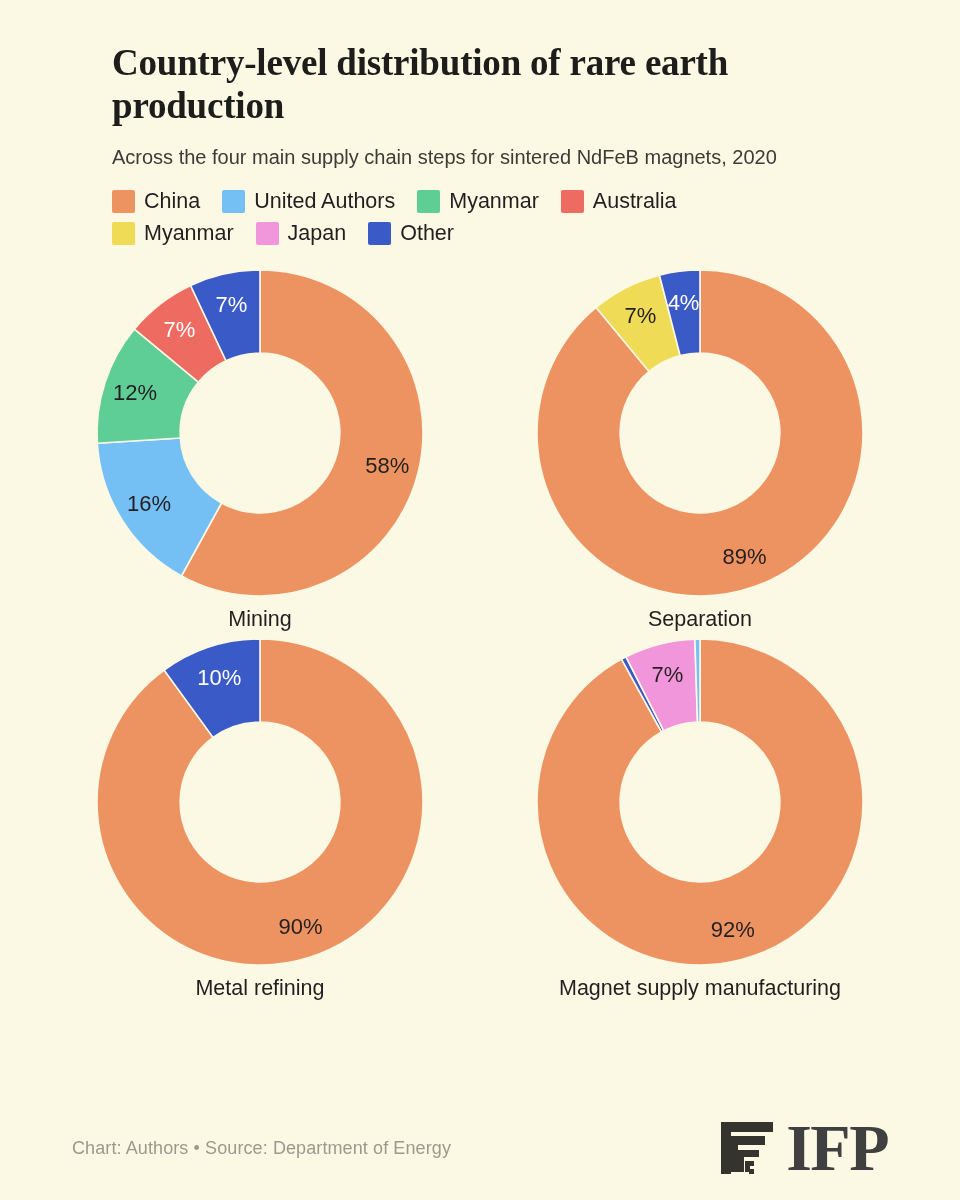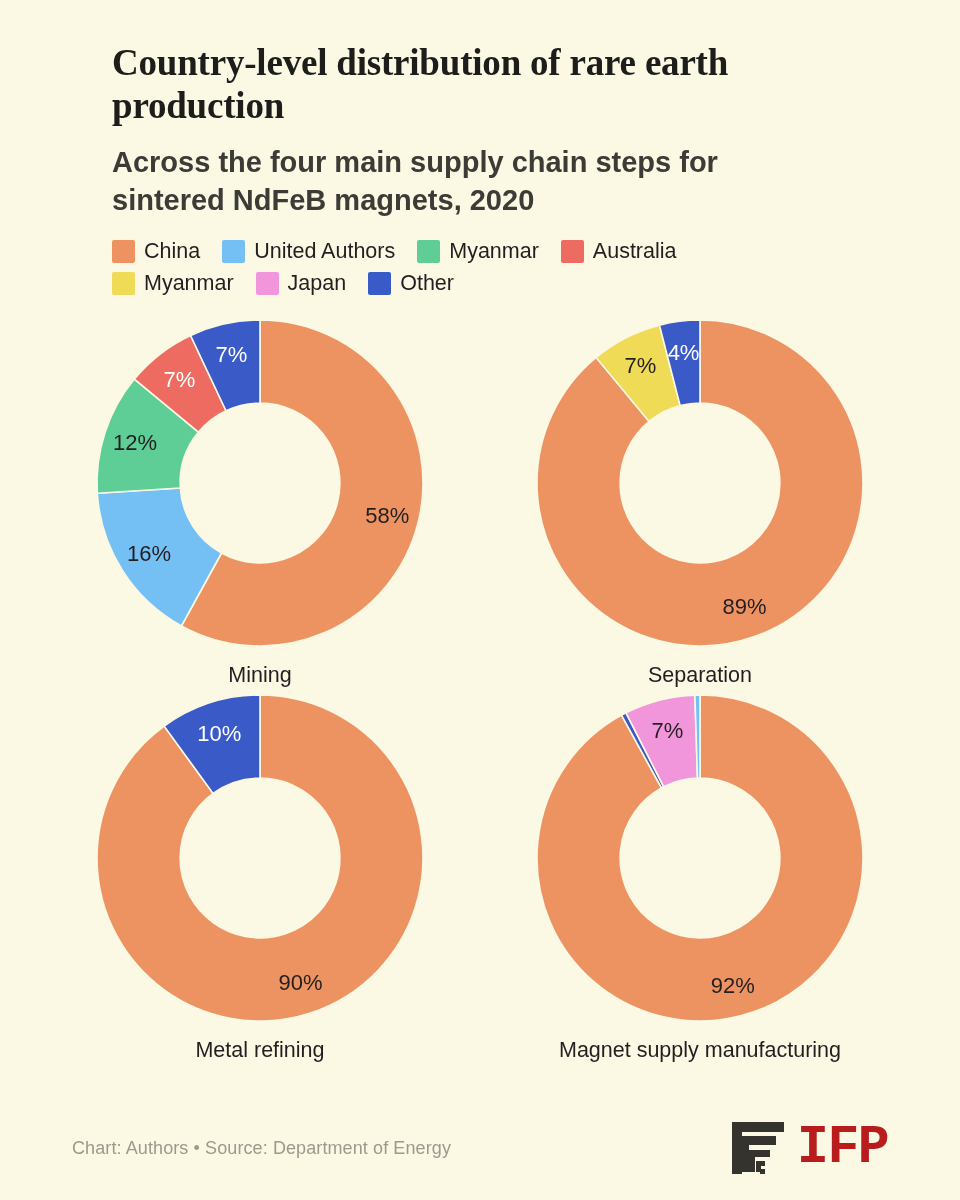--- a/index.html
+++ b/index.html
@@ -31,23 +31,23 @@
     font-family: "Liberation Serif", serif;
     font-size: 37px;
     line-height: 1.16;
     font-weight: 700;
     letter-spacing: -0.2px;
     color: #1d1d1b;
     margin: 0;
     max-width: 660px;
   }
   .chart-subtitle {
-    font-size: 29px;
+    font-size: 20px;
     line-height: 1.31;
-    font-weight: 700;
+    font-weight: 400;
     color: #3c3b36;
     margin: 16px 0 8px 0;
     max-width: 680px;
   }
 
   
   .legend {
     margin: 20px 0 4px 0;
     padding: 0 72px;
     display: flex;
@@ -90,21 +90,21 @@
     display: flex;
     flex-direction: column;
     align-items: center;
   }
   .donut-svg {
     display: block;
   }
   .donut-caption {
     font-size: 21.5px;
     color: #231f20;
-    margin-top: 10px;
+    margin-top: 4px;
     text-align: center;
     white-space: nowrap;
   }
   .slice-label {
     font-family: "Liberation Sans", sans-serif;
     font-size: 22px;
     font-weight: 400;
   }
 
   
@@ -127,25 +127,25 @@
   }
   .logo {
     display: flex;
     align-items: center;
     gap: 13px;
   }
   .logo-mark {
     display: block;
   }
   .logo-word {
-    font-family: Liberation Mono, monospace;
+    font-family: Liberation Serif, serif;
     font-weight: 700;
-    font-size: 53px;
+    font-size: 66px;
     letter-spacing: -1.5px;
-    color: #b91c1c;
+    color: #404040;
     line-height: 1;
   }
 </style>
 </head>
 <body>
 
 <div class="page">
 
   <div class="header">
     <h1 class="chart-title">Country-level distribution of rare earth production</h1>

